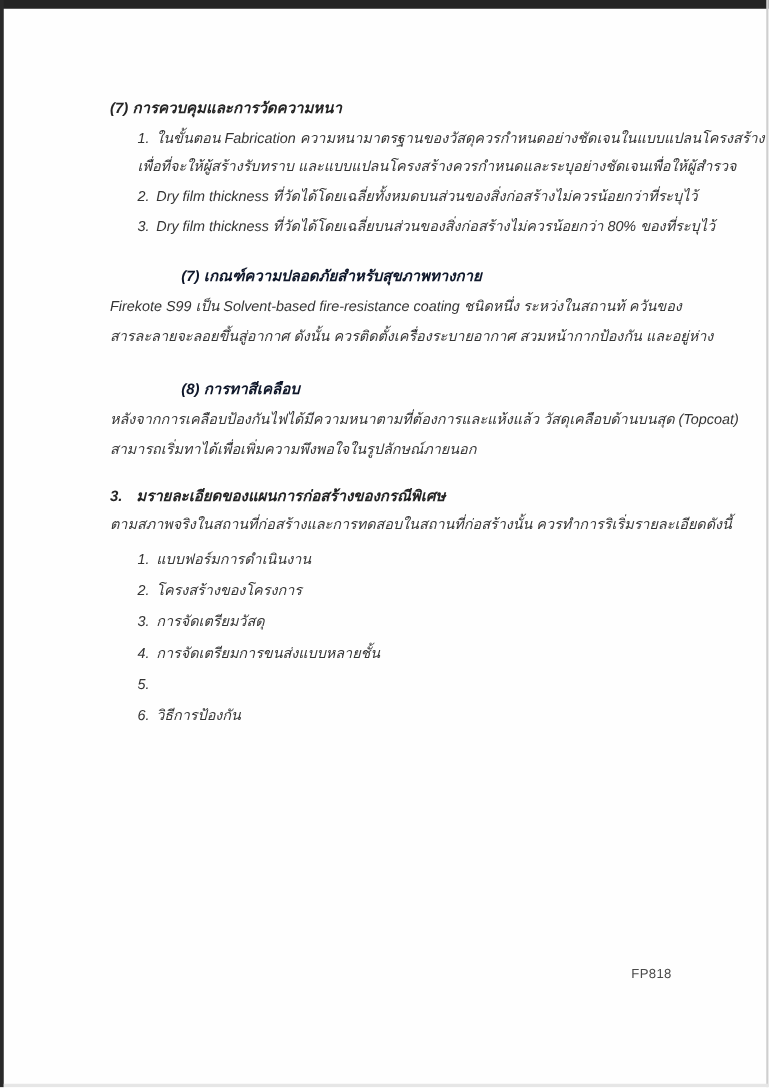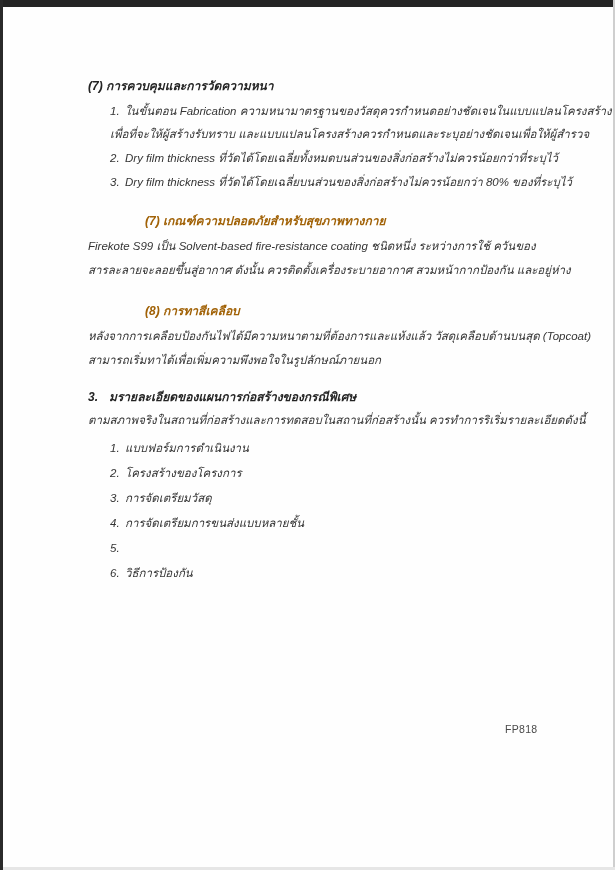--- a/index.html
+++ b/index.html
@@ -13,21 +13,21 @@
   }
   
   .edge-top{position:absolute;top:0;left:0;width:615px;height:7px;background:#242424;}
   .edge-left{position:absolute;top:0;left:0;width:3px;height:870px;background:#2a2a2a;}
   .edge-right{position:absolute;top:0;right:0;width:2px;height:870px;background:#cfcfcf;}
   .edge-bottom{position:absolute;bottom:0;left:3px;width:612px;height:3px;background:#e6e6e6;}
 
   .content{position:absolute;left:88px;top:76px;width:478px;font-style:italic;}
   .line{white-space:nowrap;font-size:11.5px;line-height:23px;}
   .heading{font-weight:700;font-size:12px;line-height:20px;color:#242424;white-space:nowrap;}
-  .subheading{font-weight:700;font-size:12px;line-height:22px;color:#a16207;margin-left:57px;white-space:nowrap;}
+  .subheading{font-weight:700;font-size:12px;line-height:22px;color:#0f172a;margin-left:57px;white-space:nowrap;}
 
   .num-item{display:flex;padding-left:22px;}
   .num-item .num{flex:0 0 15px;}
   .cont{padding-left:22px;}
 
   .sec-a .items{margin-top:4px;}
   .sec-a .num-item + .num-item,
   .sec-a .cont + .num-item{margin-top:1px;}
 
   .sec-b{margin-top:16px;}
@@ -37,21 +37,21 @@
   .sec-c{margin-top:18px;}
 
   .sec-d{margin-top:14px;}
   .sec-d .heading{display:flex;line-height:22px;}
   .sec-d .heading .num{flex:0 0 21px;font-weight:700;}
   .sec-d .intro{line-height:24px;}
   .sec-d .items{margin-top:3px;}
   .sec-d .line{line-height:25px;}
 
   .footer-code{
-    position:absolute;left:505px;top:723px;
+    position:absolute;left:505px;top:773px;
     font-size:10.5px;color:#4a4a4a;letter-spacing:.3px;white-space:nowrap;
   }
 </style>
 </head>
 <body>
 
 <div class="page">
   <div class="edge-top"></div>
   <div class="edge-left"></div>
   <div class="edge-right"></div>
@@ -74,21 +74,21 @@
         <div class="line num-item">
           <span class="num">3.</span>
           <span>Dry film thickness ที่วัดได้โดยเฉลี่ยบนส่วนของสิ่งก่อสร้างไม่ควรน้อยกว่า 80% ของที่ระบุไว้</span>
         </div>
       </div>
     </div>
 
     <div class="sec-b">
       <div class="subheading">(7) เกณฑ์ความปลอดภัยสำหรับสุขภาพทางกาย</div>
       <div class="para">
-        <div class="line">Firekote S99 เป็น Solvent-based fire-resistance coating ชนิดหนึ่ง ระหว่างการใช้ ควันของ</div>
+        <div class="line">Firekote S99 เป็น Solvent-based fire-resistance coating ชนิดหนึ่ง ระหว่งในสถานท้ ควันของ</div>
         <div class="line">สารละลายจะลอยขึ้นสู่อากาศ ดังนั้น ควรติดตั้งเครื่องระบายอากาศ สวมหน้ากากป้องกัน และอยู่ห่าง</div>
       </div>
     </div>
 
     <div class="sec-c">
       <div class="subheading">(8) การทาสีเคลือบ</div>
       <div class="para">
         <div class="line">หลังจากการเคลือบป้องกันไฟได้มีความหนาตามที่ต้องการและแห้งแล้ว วัสดุเคลือบด้านบนสุด (Topcoat)</div>
         <div class="line">สามารถเริ่มทาได้เพื่อเพิ่มความพึงพอใจในรูปลักษณ์ภายนอก</div>
       </div>

